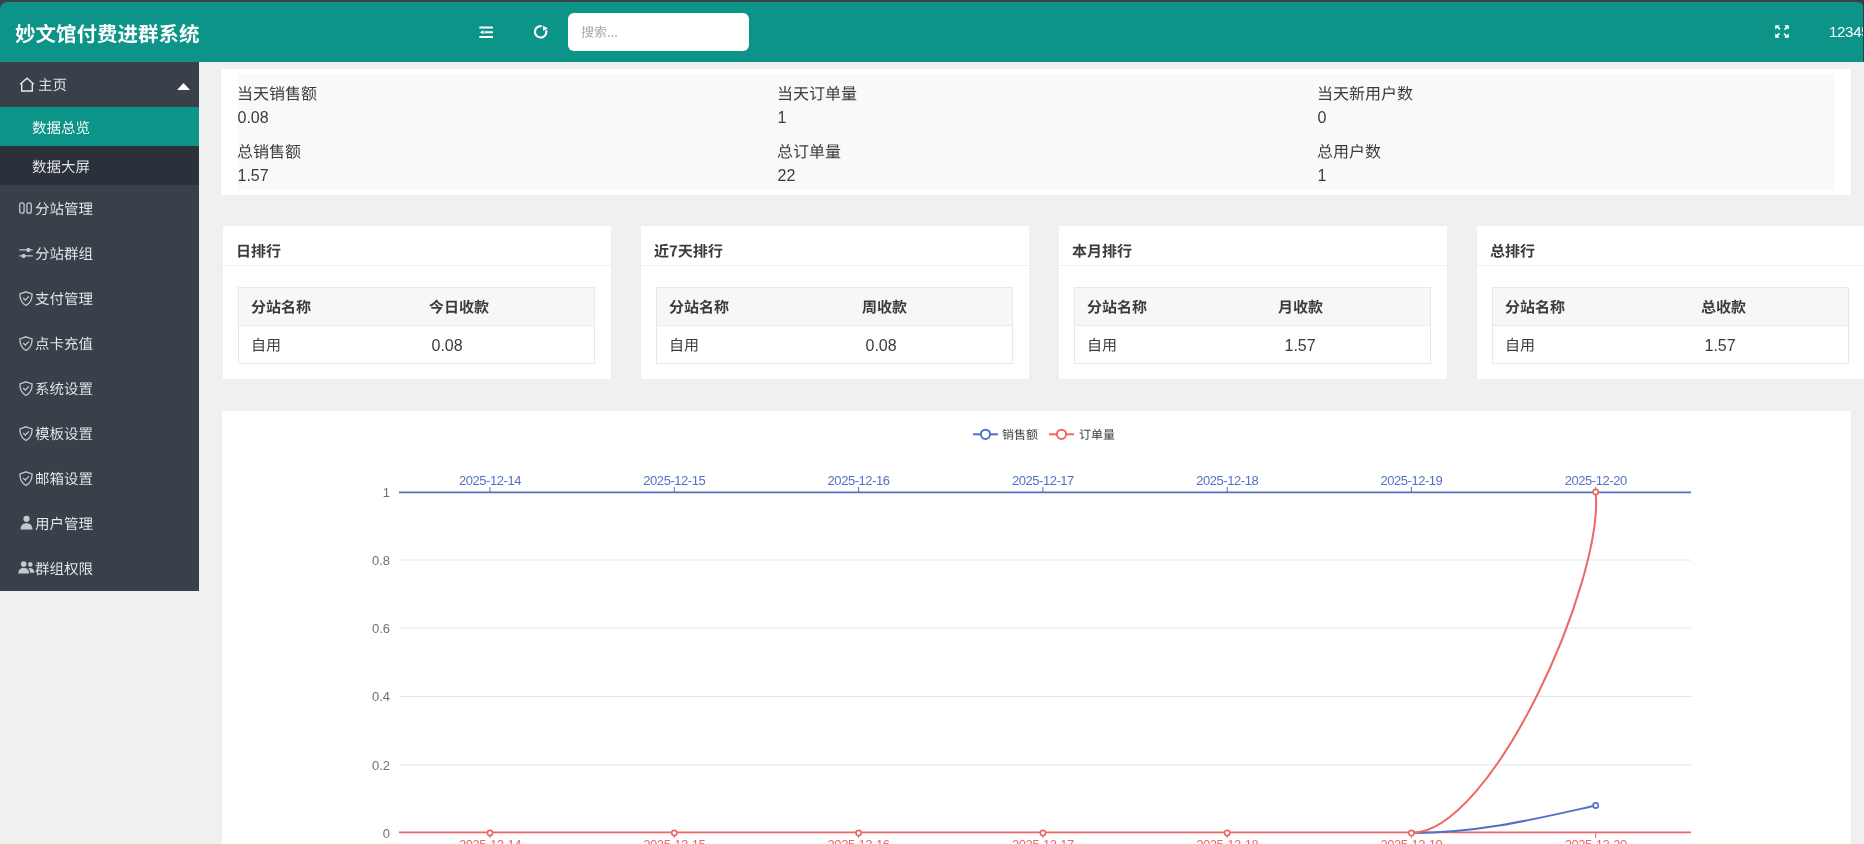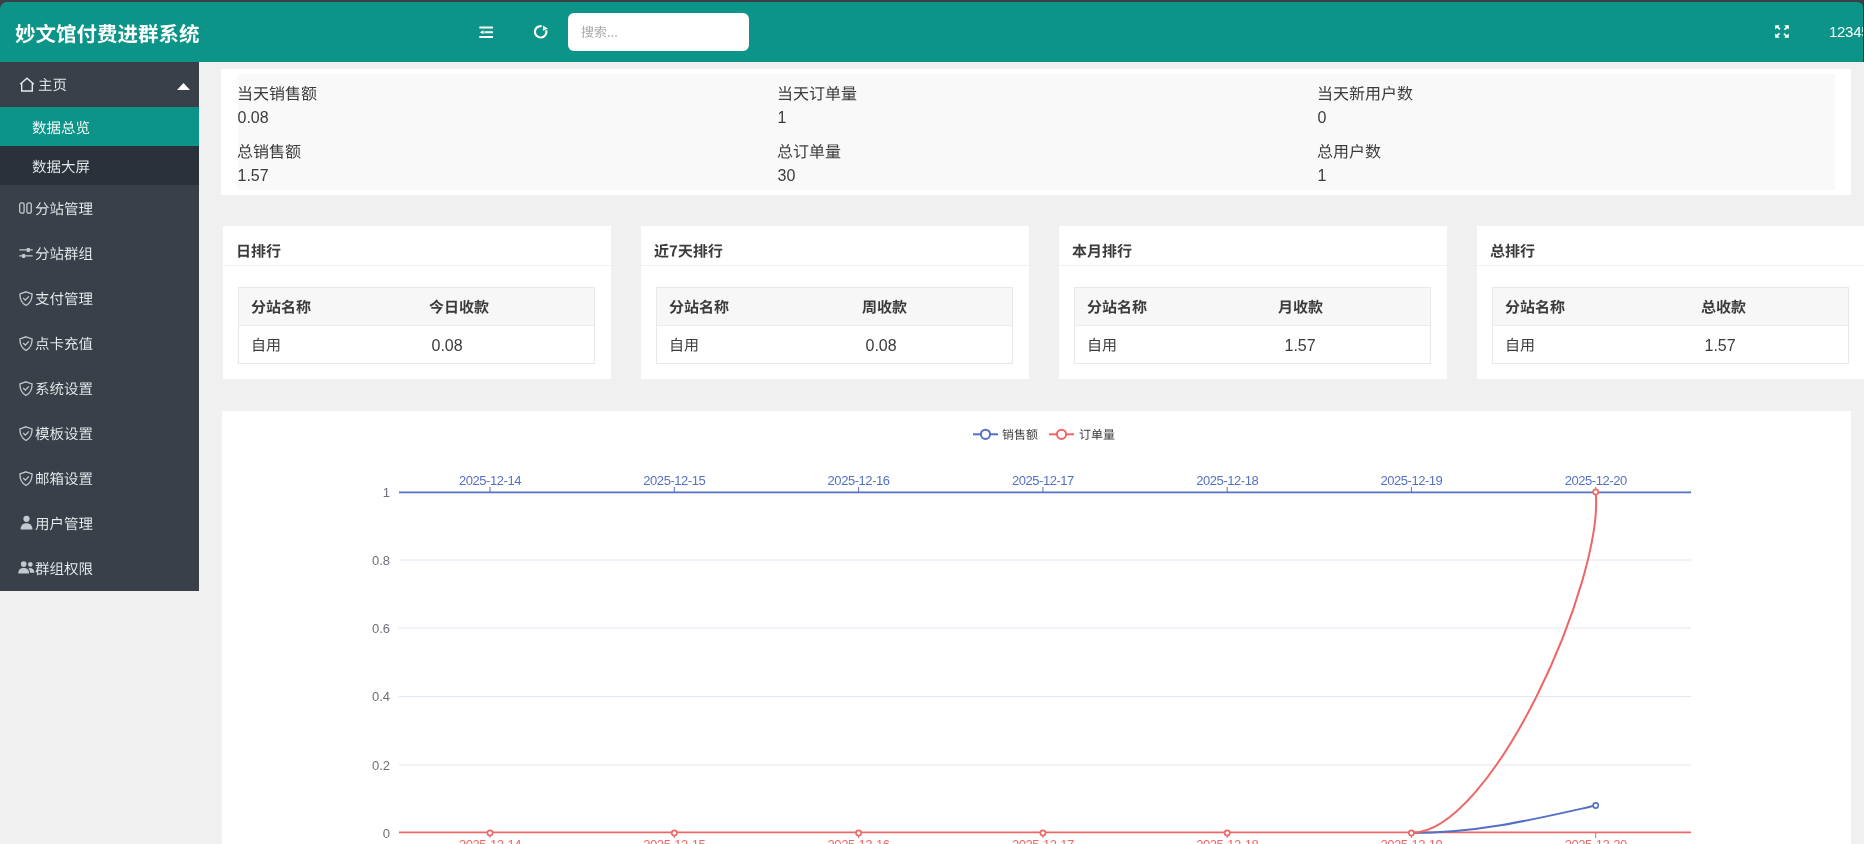--- a/index.html
+++ b/index.html
@@ -323,21 +323,21 @@
   </svg>
 <div class="abs" style="left:237.5px;top:168.3px;font-size:16px;line-height:16px;color:#3b3b3b">1.57</div>
 <svg style="position:absolute;left:776.5px;top:142.6px;" width="65" height="19">
     <g fill="#3b3b3b" transform="translate(0,14.40) scale(0.01600,-0.01600)">
       <use href="#r603b"></use>
       <use href="#r8ba2" x="1000"></use>
       <use href="#r5355" x="2000"></use>
       <use href="#r91cf" x="3000"></use>
     </g>
   </svg>
-<div class="abs" style="left:777.5px;top:168.3px;font-size:16px;line-height:16px;color:#3b3b3b">30</div>
+<div class="abs" style="left:777.5px;top:168.3px;font-size:16px;line-height:16px;color:#3b3b3b">22</div>
 <svg style="position:absolute;left:1316.5px;top:142.6px;" width="65" height="19">
     <g fill="#3b3b3b" transform="translate(0,14.40) scale(0.01600,-0.01600)">
       <use href="#r603b"></use>
       <use href="#r7528" x="1000"></use>
       <use href="#r6237" x="2000"></use>
       <use href="#r6570" x="3000"></use>
     </g>
   </svg>
 <div class="abs" style="left:1317.5px;top:168.3px;font-size:16px;line-height:16px;color:#3b3b3b">1</div>
 <div class="abs" style="left:223px;top:226px;width:388px;height:153px;background:#fff"></div>

